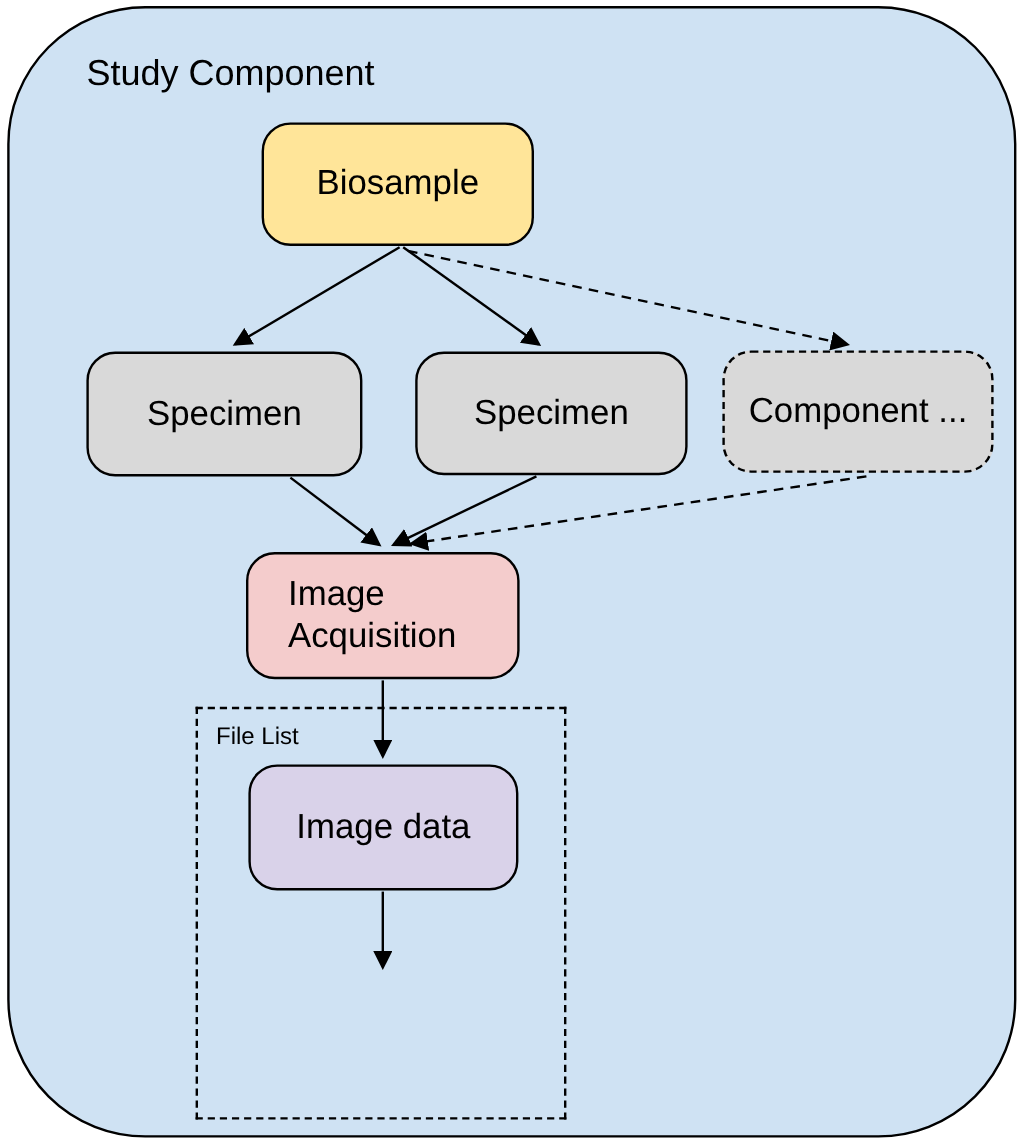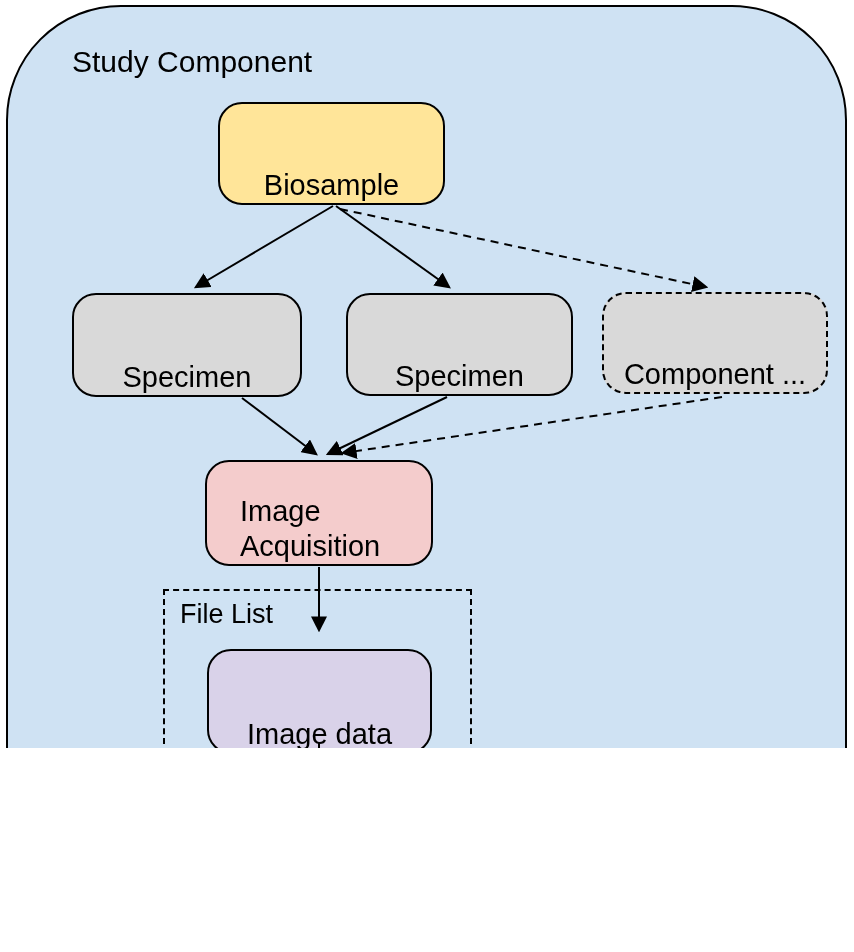--- a/index.html
+++ b/index.html
@@ -4,21 +4,21 @@
 <style>
   * { margin: 0; padding: 0; box-sizing: border-box; }
   html, body { background: #ffffff; }
   body {
     font-family: "Liberation Sans", "DejaVu Sans", sans-serif;
     color: #000000;
   }
   .scene {
     position: relative;
     width: 854px;
-    height: 748px;
+    height: 952px;
     background: #ffffff;
     overflow: hidden;
   }
   .container {
     position: absolute;
     left: 6px; top: 5px;
     width: 841px; height: 943px;
     border: 2.5px solid #000000;
     border-radius: 115px;
   }
@@ -27,21 +27,21 @@
     left: 64px; top: 38px;
     font-size: 30px;
     line-height: 34px;
     white-space: nowrap;
   }
   .node {
     position: absolute;
     border: 2px solid #000000;
     border-radius: 24px;
     display: flex;
-    align-items: flex-end;
+    align-items: center;
     justify-content: center;
     font-size: 29px;
     line-height: 35px;
     text-align: center;
   }
   .node.dashed-node { border-style: dashed; }
   .node-biosample      { left: 218px; top: 102px; width: 227px; height: 103px; }
   .node-specimen-1     { left: 72px;  top: 293px; width: 230px; height: 104px; }
   .node-specimen-2     { left: 346px; top: 293px; width: 227px; height: 103px; }
   .node-specimen-3     { left: 602px; top: 292px; width: 226px; height: 102px; }
@@ -56,21 +56,21 @@
   .group-file-list {
     position: absolute;
     left: 163px; top: 589px;
     width: 309px; height: 344px;
     border: 2px dashed #000000;
     background: transparent;
   }
   .group-file-list-label {
     position: absolute;
     left: 15px; top: 6px;
-    font-size: 27px;
+    font-size: 20px;
     line-height: 34px;
     white-space: nowrap;
   }
   .edges-layer {
     position: absolute;
     left: 0; top: 0;
     width: 854px; height: 952px;
     pointer-events: none;
   }
   .edges-layer line { stroke: #000000; stroke-width: 2; }
@@ -102,21 +102,21 @@
   </div>
 
   <div class="node node-image-acquisition" style="background: rgb(244, 204, 204); padding-left: 33px;">
     <span>Image Acquisition</span>
   </div>
 
   <div class="group-file-list">
     <div class="group-file-list-label">File List</div>
   </div>
 
-  <div class="node node-image-data" style="background: rgb(217, 210, 233); margin-top: 12px;">
+  <div class="node node-image-data" style="background: rgb(217, 210, 233);">
     <span>Image data</span>
   </div>
 
 
   <svg class="edges-layer" viewBox="0 0 854 952" xmlns="http://www.w3.org/2000/svg">
     <defs>
       <marker id="arrowhead" viewBox="0 0 10 10" refX="8.5" refY="5" markerWidth="8" markerHeight="8" orient="auto-start-reverse">
         <path d="M 0 0 L 10 5 L 0 10 z" fill="#000000"></path>
       </marker>
     </defs>

